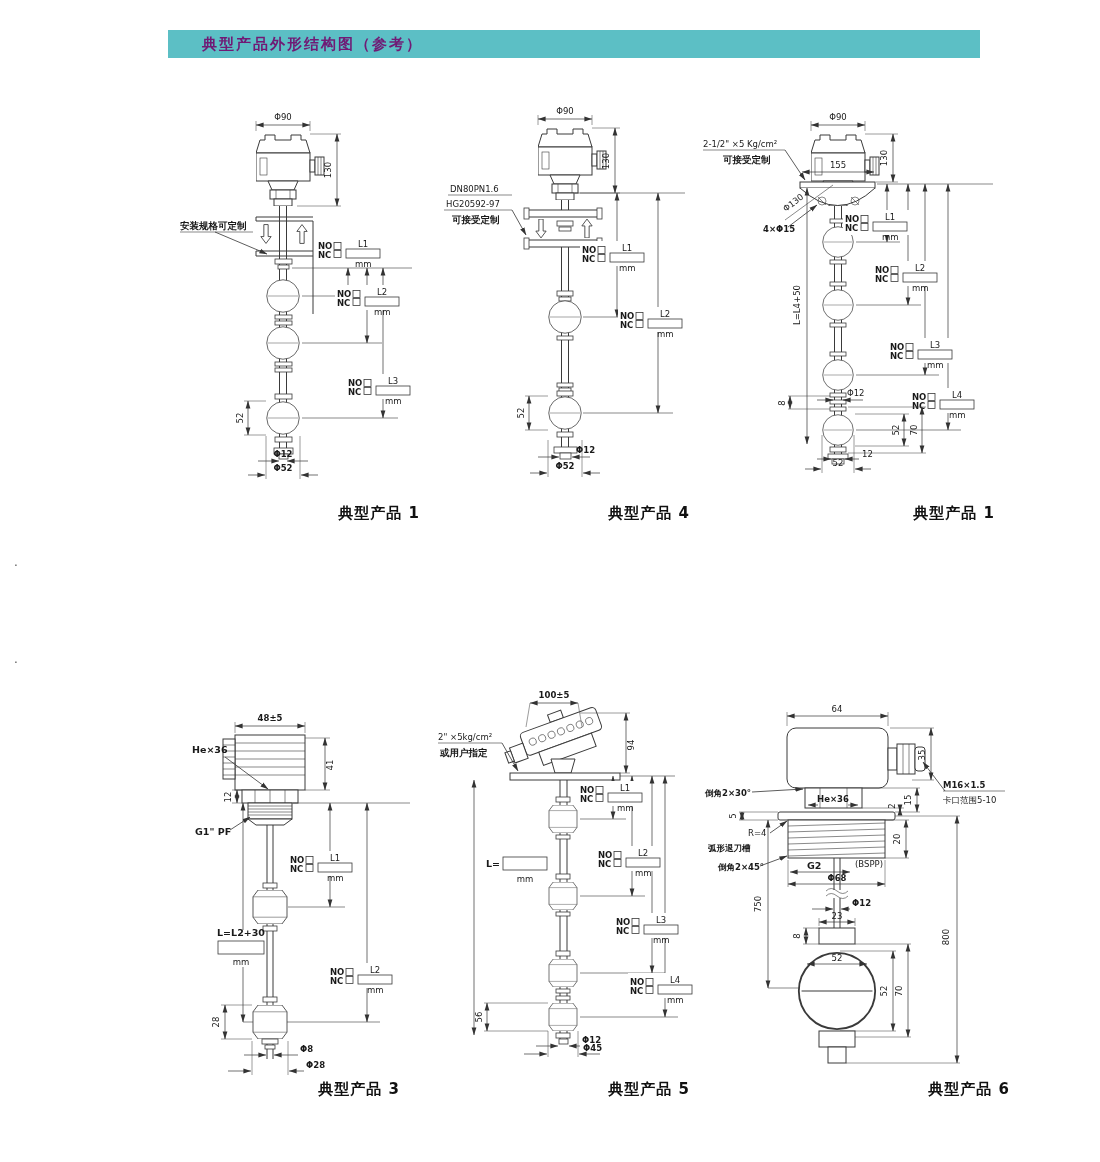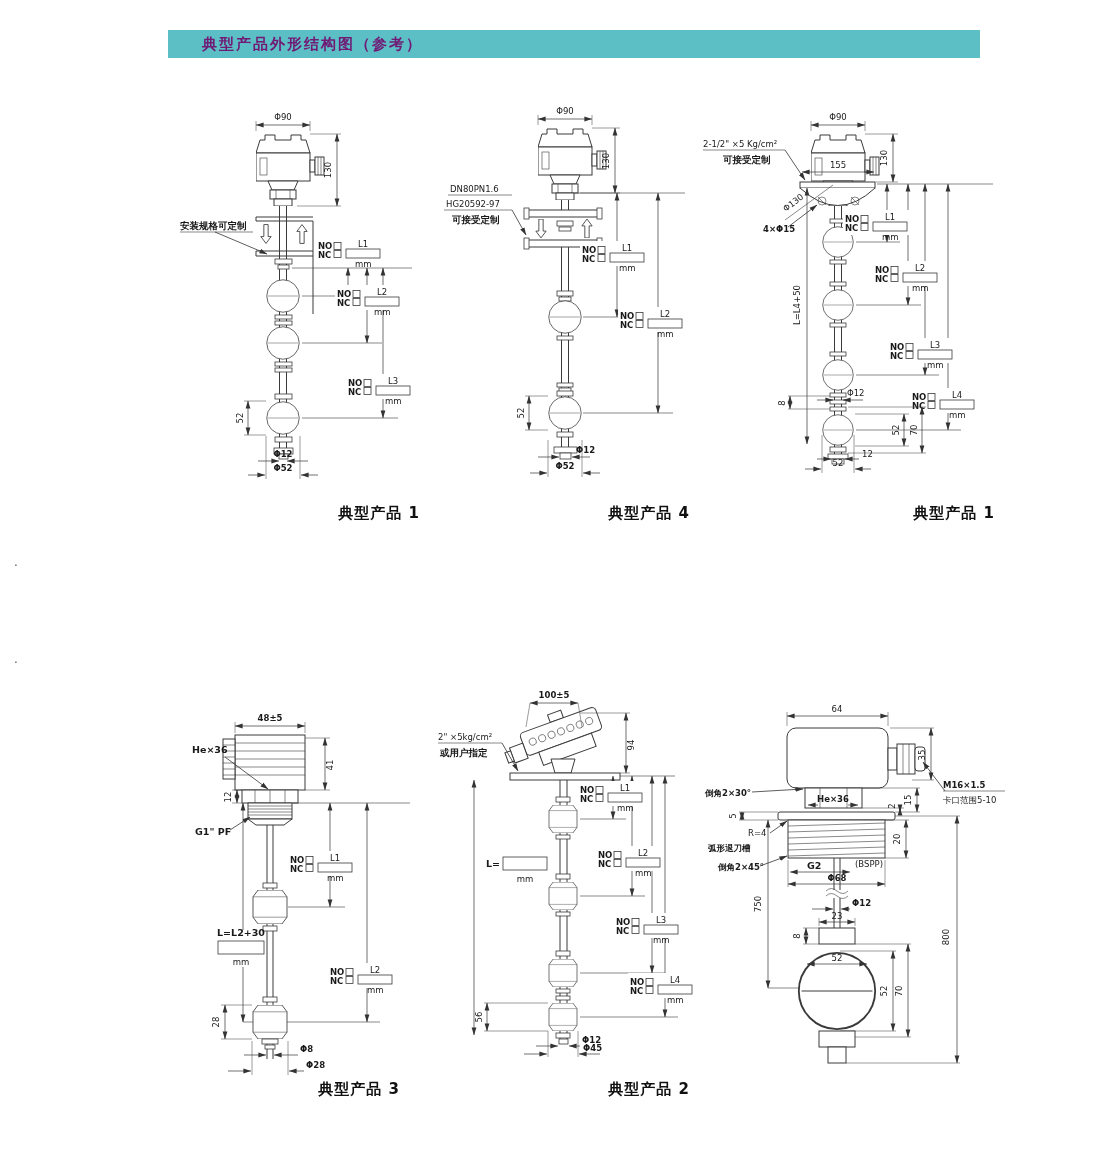--- a/index.html
+++ b/index.html
@@ -838,15 +838,16 @@
         <line class="ex" x1="146" y1="363" x2="260" y2="363"></line>
       <line class="dm" x1="257" y1="116" x2="257" y2="363"></line>
       <text class="t8 mid" x="249" y="237" transform="rotate(-90 249 237)">800</text>
     </g>
   </svg>
 
   <div class="caption" style="left:160px;top:504px;width:260px">典型产品 1</div>
   <div class="caption" style="left:430px;top:504px;width:260px">典型产品 4</div>
   <div class="caption" style="left:695px;top:504px;width:300px">典型产品 1</div>
   <div class="caption" style="left:150px;top:1080px;width:250px">典型产品 3</div>
-  <div class="caption" style="left:430px;top:1080px;width:260px">典型产品 2</div>
+  <div class="caption" style="left:430px;top:1080px;width:260px">典型产品 5</div>
+  <div class="caption" style="left:680px;top:1080px;width:330px">典型产品 6</div>
 
 </div>
 
 </body></html>

